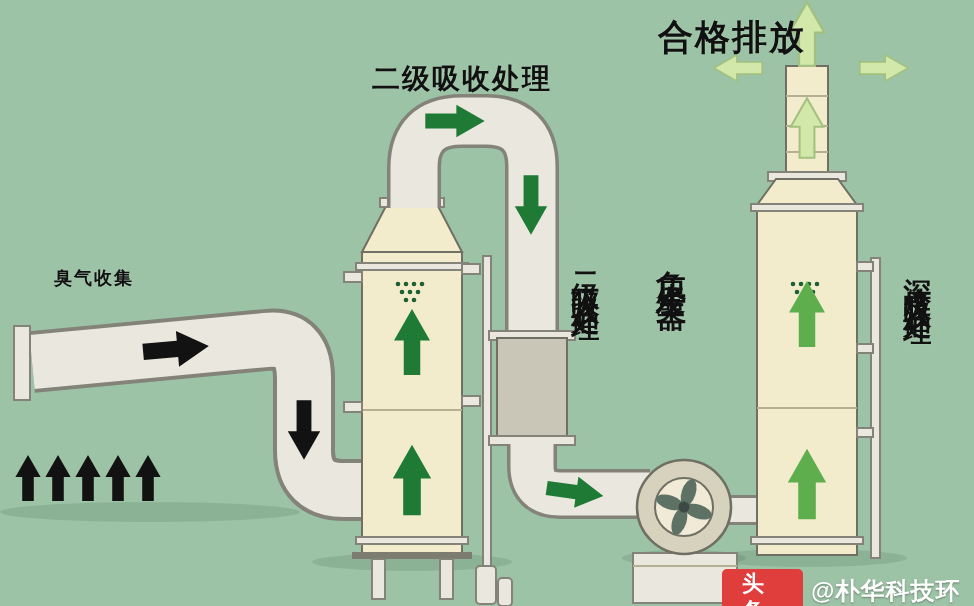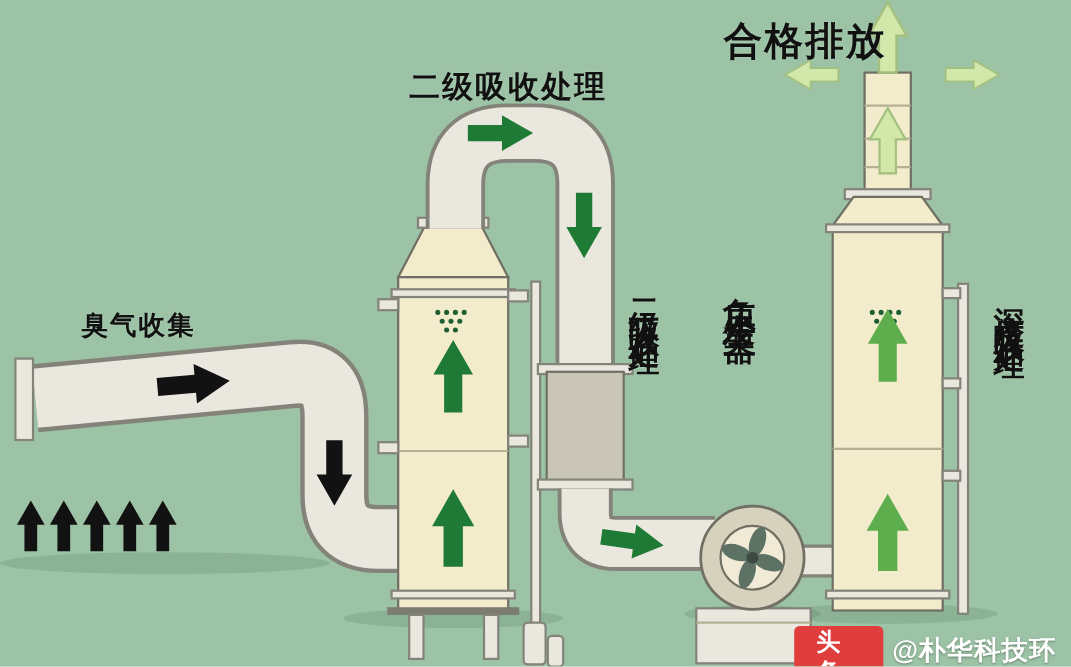--- a/index.html
+++ b/index.html
@@ -205,21 +205,21 @@
 
     <g>
       <use href="#arrowUp" class="arrow-black" transform="translate(28,478) scale(1.05)"></use>
       <use href="#arrowUp" class="arrow-black" transform="translate(58,478) scale(1.05)"></use>
       <use href="#arrowUp" class="arrow-black" transform="translate(88,478) scale(1.05)"></use>
       <use href="#arrowUp" class="arrow-black" transform="translate(118,478) scale(1.05)"></use>
       <use href="#arrowUp" class="arrow-black" transform="translate(148,478) scale(1.05)"></use>
     </g>
   </svg>
 
-  <div class="lbl" style="left:54px;top:280px;font-size:24px;margin-left:20px;">臭气收集</div>
+  <div class="lbl" style="left:54px;top:266px;font-size:18px;">臭气收集</div>
 
   <div class="lbl" style="left:372px;top:60px;font-size:28px;">二级吸收处理</div>
 
   <div class="lbl v" style="left:566px;top:252px;font-size:28px;">二级吸收处理</div>
 
   <div class="lbl v" style="left:650px;top:246px;font-size:30px;">负压发生器</div>
 
   <div class="lbl v" style="left:898px;top:256px;font-size:28px;">深度吸收处理</div>
 
   <div class="lbl" style="left:658px;top:14px;font-size:35px;">合格排放</div>

